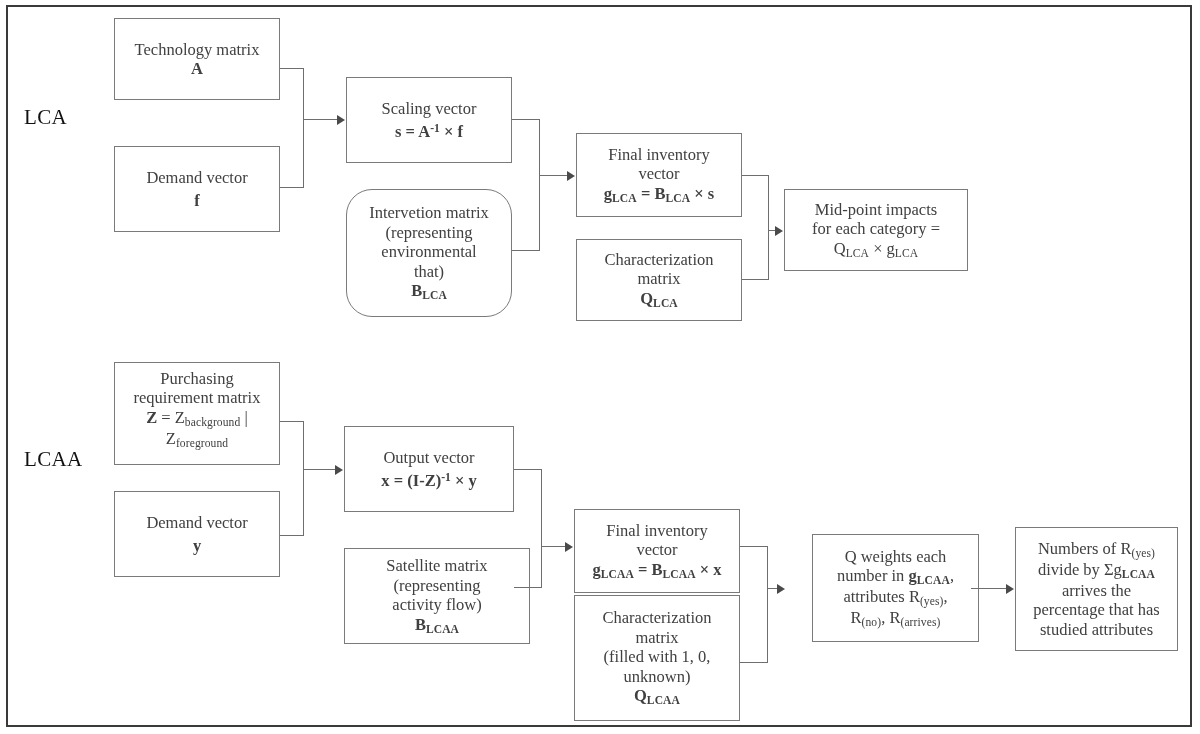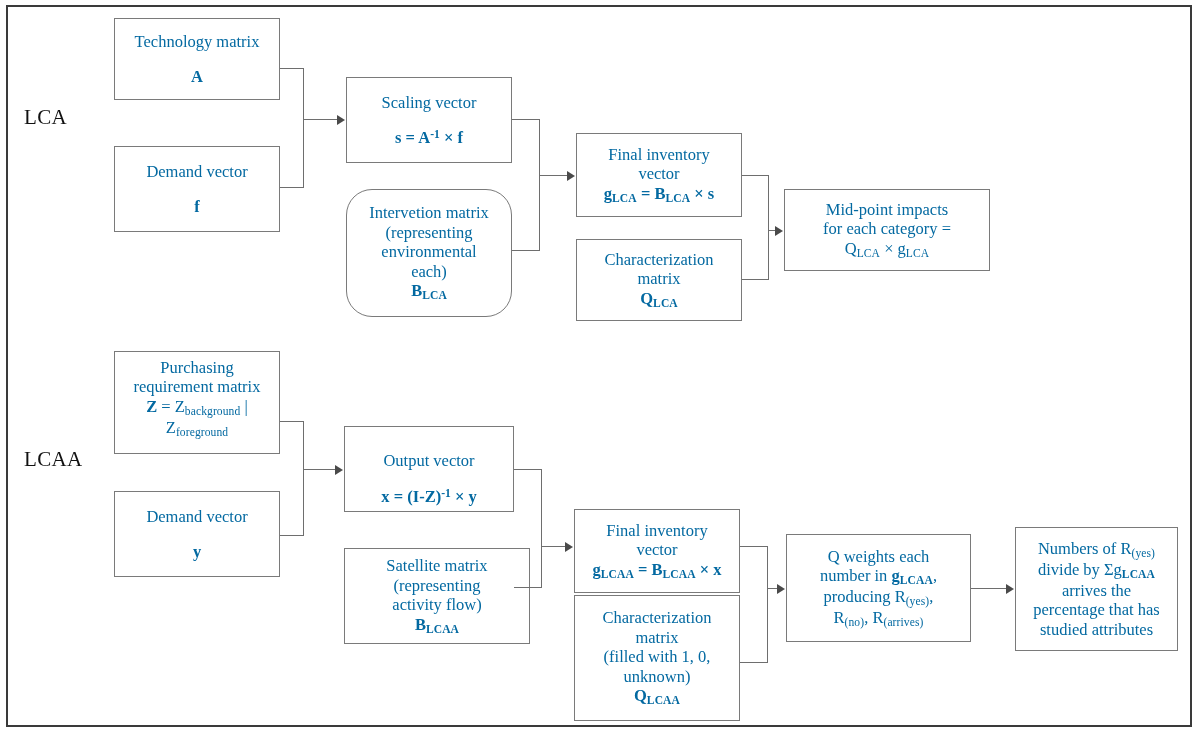--- a/index.html
+++ b/index.html
@@ -42,22 +42,22 @@
     box-sizing: border-box;
     border: 1.4px solid #7a7a7a;
     background: #ffffff;
     display: flex;
     flex-direction: column;
     align-items: center;
     justify-content: center;
     text-align: center;
     font-size: 16.5px;
     line-height: 1.18;
-    color: #0369a1;
-    padding: 5px 4px;
+    color: #404040;
+    padding: 21px 4px;
   }
   .node .ln {
     display: block;
     white-space: nowrap;
   }
   .node .gap {
     display: block;
     height: 16px;
   }
   .bold { font-weight: bold; }
@@ -113,21 +113,21 @@
       <span class="gap"></span>
       <span class="ln bold">
         <span>s</span><span> = </span><span>A</span><span class="sup">-1</span><span> × </span><span>f</span>
       </span>
     </div>
 
     <div class="node" style="left:338px; top:182px; width:166px; height:128px;border-radius:26px;">
       <span class="ln">Intervetion matrix</span>
       <span class="ln">(representing</span>
       <span class="ln">environmental</span>
-      <span class="ln">each)</span>
+      <span class="ln">that)</span>
       <span class="ln bold">
         <span>B</span><span class="sub">LCA</span>
       </span>
     </div>
 
     <div class="node" style="left:568px; top:126px; width:166px; height:84px;">
       <span class="ln">Final inventory</span>
       <span class="ln">vector</span>
       <span class="ln bold">
         <span>g</span><span class="sub">LCA</span><span> = </span><span>B</span><span class="sub">LCA</span><span> × </span><span>s</span>
@@ -135,21 +135,21 @@
     </div>
 
     <div class="node" style="left:568px; top:232px; width:166px; height:82px;">
       <span class="ln">Characterization</span>
       <span class="ln">matrix</span>
       <span class="ln bold">
         <span>Q</span><span class="sub">LCA</span>
       </span>
     </div>
 
-    <div class="node" style="left:776px; top:182px; width:206px; height:82px;">
+    <div class="node" style="left:776px; top:182px; width:184px; height:82px;">
       <span class="ln">Mid-point impacts</span>
       <span class="ln">for each category =</span>
       <span class="ln">
         <span>Q</span><span class="sub">LCA</span><span> × </span><span>g</span><span class="sub">LCA</span>
       </span>
     </div>
 
     <div class="hline" style="left:272px; top:61px; width:24px;"></div>
     <div class="hline" style="left:272px; top:180px; width:24px;"></div>
     <div class="vline" style="left:295px; top:61px; height:120px;"></div>
@@ -161,21 +161,21 @@
     <div class="vline" style="left:531px; top:112px; height:132px;"></div>
     <div class="hline" style="left:531px; top:168px; width:30px;"></div>
     <div class="arrowhead" style="left:559px; top:164px;"></div>
 
     <div class="hline" style="left:734px; top:168px; width:27px;"></div>
     <div class="hline" style="left:734px; top:272px; width:27px;"></div>
     <div class="vline" style="left:760px; top:168px; height:105px;"></div>
     <div class="hline" style="left:760px; top:223px; width:9px;"></div>
     <div class="arrowhead" style="left:767px; top:219px;"></div>
 
-    <div class="node" style="left:106px; top:344px; width:166px; height:103px; justify-content:flex-start; padding-top:6px;">
+    <div class="node" style="left:106px; top:355px; width:166px; height:103px; justify-content:flex-start; padding-top:6px;">
       <span class="ln">Purchasing</span>
       <span class="ln">requirement matrix</span>
       <span class="ln">
         <span class="bold">Z</span><span> = </span><span>Z</span><span class="sub">background</span><span> |</span>
       </span>
       <span class="ln">
         <span>Z</span><span class="sub">foreground</span>
       </span>
     </div>
 
@@ -213,27 +213,27 @@
     <div class="node" style="left:566px; top:588px; width:166px; height:126px;">
       <span class="ln">Characterization</span>
       <span class="ln">matrix</span>
       <span class="ln">(filled with 1, 0,</span>
       <span class="ln">unknown)</span>
       <span class="ln bold">
         <span>Q</span><span class="sub">LCAA</span>
       </span>
     </div>
 
-    <div class="node" style="left:778px; top:527px; width:185px; height:108px;">
+    <div class="node" style="left:804px; top:527px; width:167px; height:108px;">
       <span class="ln">Q weights each</span>
       <span class="ln">
         <span>number in </span><span class="bold">g</span><span class="sub bold">LCAA</span><span>,</span>
       </span>
       <span class="ln">
-        <span>producing R</span><span class="sub">(yes)</span><span>,</span>
+        <span>attributes R</span><span class="sub">(yes)</span><span>,</span>
       </span>
       <span class="ln">
         <span>R</span><span class="sub">(no)</span><span>,  </span><span>R</span><span class="sub">(arrives)</span>
       </span>
     </div>
 
     <div class="node" style="left:1007px; top:520px; width:163px; height:124px;">
       <span class="ln">
         <span>Numbers of R</span><span class="sub">(yes)</span>
       </span>

